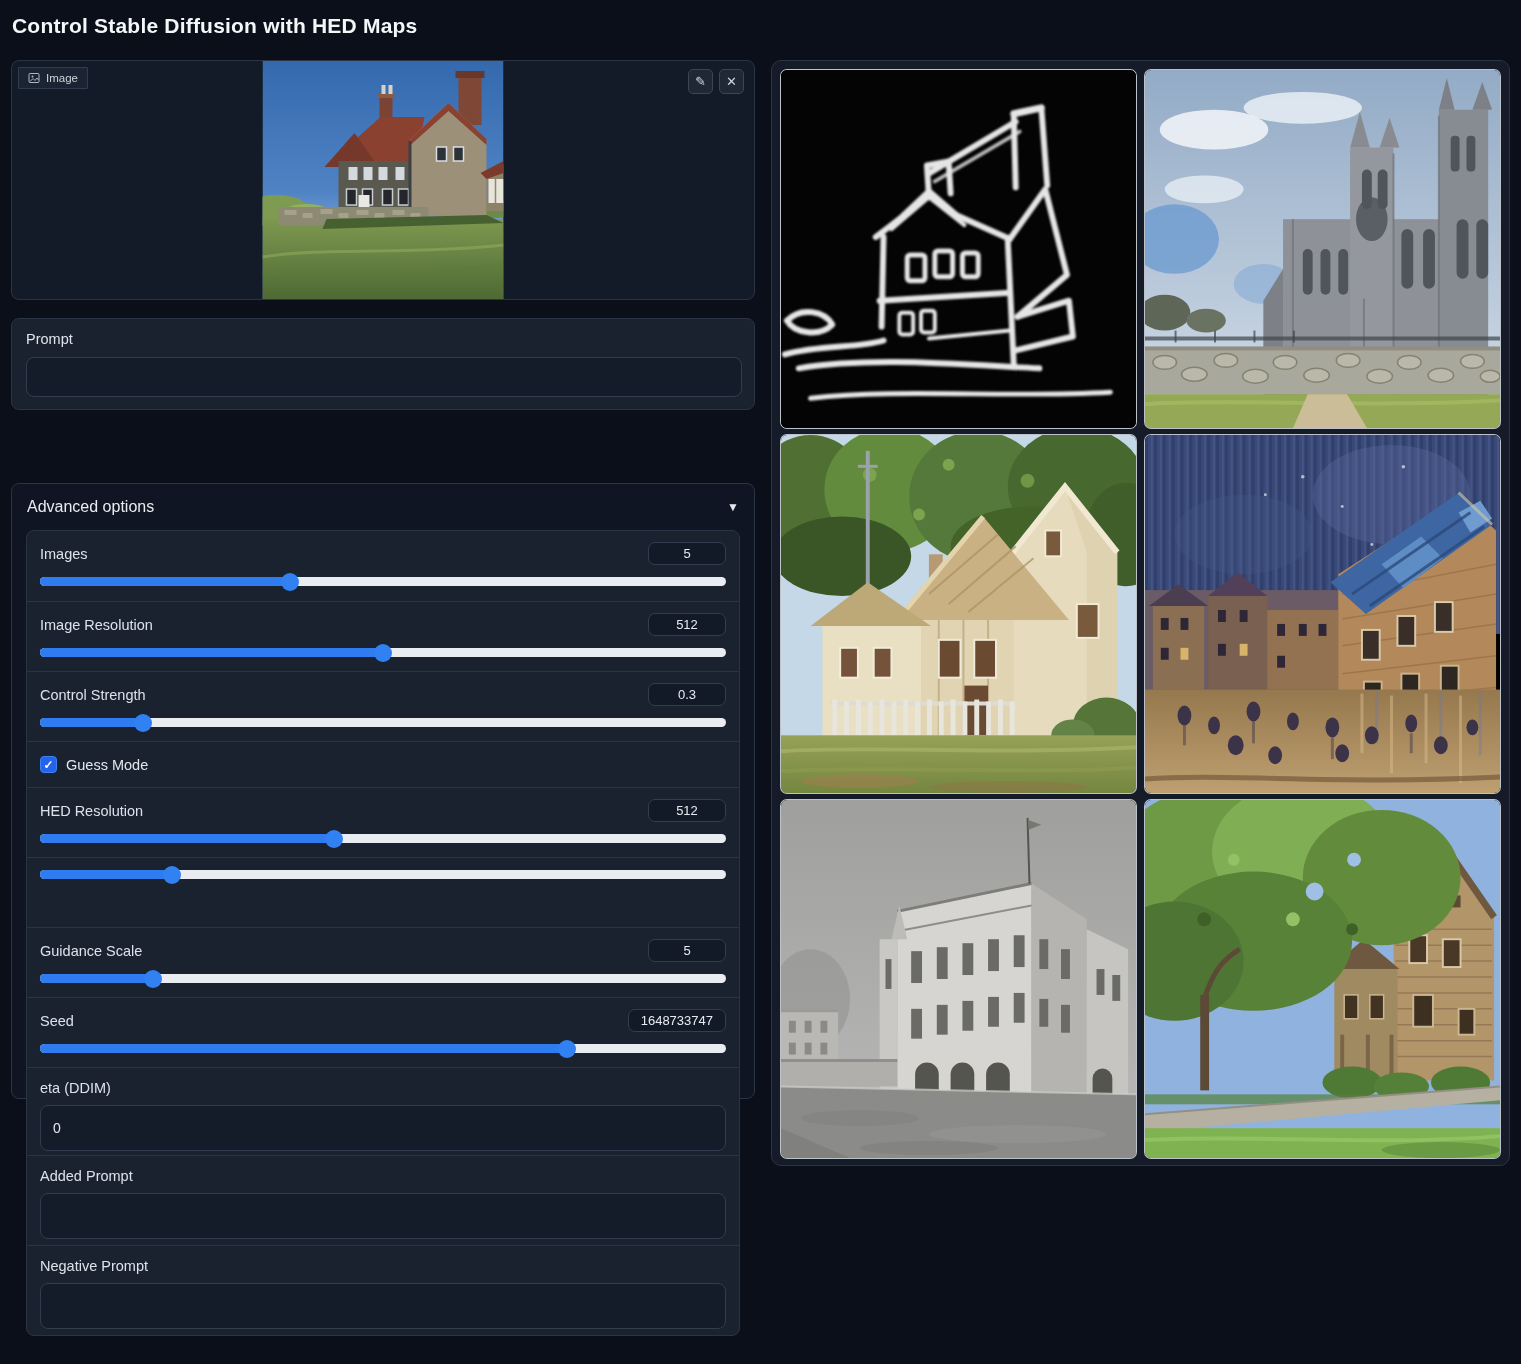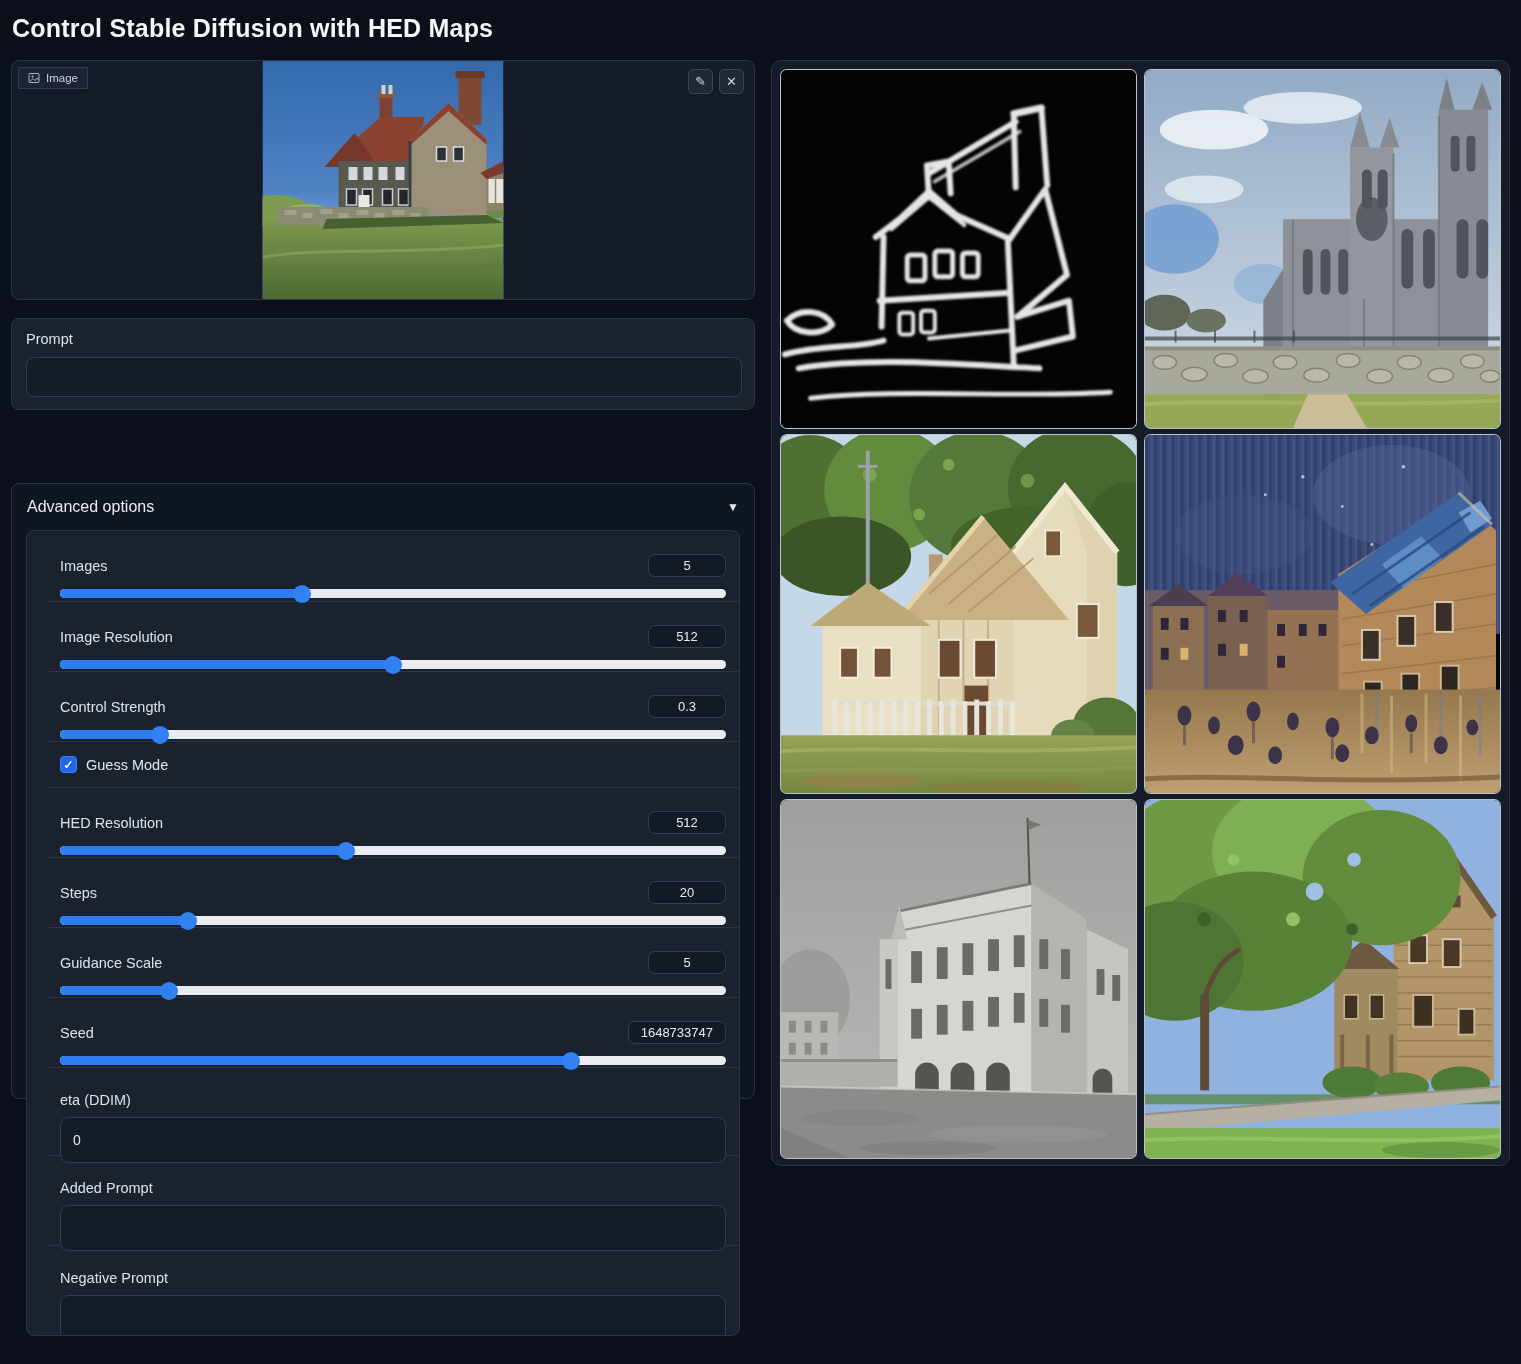--- a/index.html
+++ b/index.html
@@ -5,21 +5,21 @@
   * { margin:0; padding:0; box-sizing:border-box; }
   html,body { background:#05070d; }
   #app {
     position:relative; width:1521px; height:1364px;
     background:#0b0f19;
     font-family:"Liberation Sans", sans-serif;
     overflow:hidden;
   }
   .page-title {
     position:absolute; left:12px; top:14px;
-    font-size:25px; font-weight:700; color:#f4f6f8; letter-spacing:.2px;
+    font-size:21px; font-weight:700; color:#f4f6f8; letter-spacing:.2px;
   }
   
   .blk { position:absolute; border-radius:8px; border:1px solid #2a3444; }
   .image-block { left:11px; top:60px; width:744px; height:240px; background:#141b28; overflow:hidden; }
   .input-photo { position:absolute; left:50%; transform:translateX(-50%); top:0; width:241px; height:238px; }
   .input-photo svg { width:100%; height:100%; display:block; }
   .img-badge {
     position:absolute; top:6px; left:6px; display:flex; align-items:center; gap:6px;
     background:#1b2433; border:1px solid #313c4e; border-radius:1px;
     padding:4px 9px; font-size:11.5px; color:#cdd3dc; z-index:3;
@@ -49,21 +49,21 @@
   .adv-panel { left:11px; top:483px; width:744px; height:616px; background:#0f1522; }
   .adv-header {
     height:46px; display:flex; align-items:center; justify-content:space-between;
     padding:0 15px; color:#e8ecf1; font-size:16px; cursor:pointer;
   }
   .adv-arrow { font-size:12px; color:#e3e7ee; }
   .adv-form {
     position:absolute; left:14px; right:14px; top:46px;
     background:#1a2230; border:1px solid #2a3444; border-radius:8px; overflow:hidden;
   }
-  .f-row { padding:12px 13px; border-top:1px solid #2a3444;margin-left:20px; }
+  .f-row { padding:0 13px; border-top:1px solid #2a3444; }
   .f-row:first-child { border-top:none; }
   .slider-row { height:70px; }
   .slider-head { display:flex; justify-content:space-between; align-items:center; padding-top:11px; }
   .s-label { font-size:14.5px; color:#dde2ea; }
   .value-box {
     min-width:78px; height:23px; padding:0 12px;
     display:flex; align-items:center; justify-content:center;
     background:#131a27; border:1px solid #323d4f; border-radius:7px;
     color:#e7ebf1; font-size:13px;
   }
@@ -252,24 +252,20 @@
           <span class="value-box">512</span>
         </div>
         <div class="track">
           <div class="fill" style="width: 42.9%;">
               <span class="handle"></span>
             </div>
         </div>
       </div>
 
       <div class="f-row slider-row">
-        <div class="slider-head">
-          <span class="s-label">Steps</span>
-          <span class="value-box">20</span>
-        </div>
         <div class="track">
           <div class="fill" style="width: 19.2%;">
               <span class="handle"></span>
             </div>
         </div>
       </div>
 
       <div class="f-row slider-row">
         <div class="slider-head">
           <span class="s-label">Guidance Scale</span>

